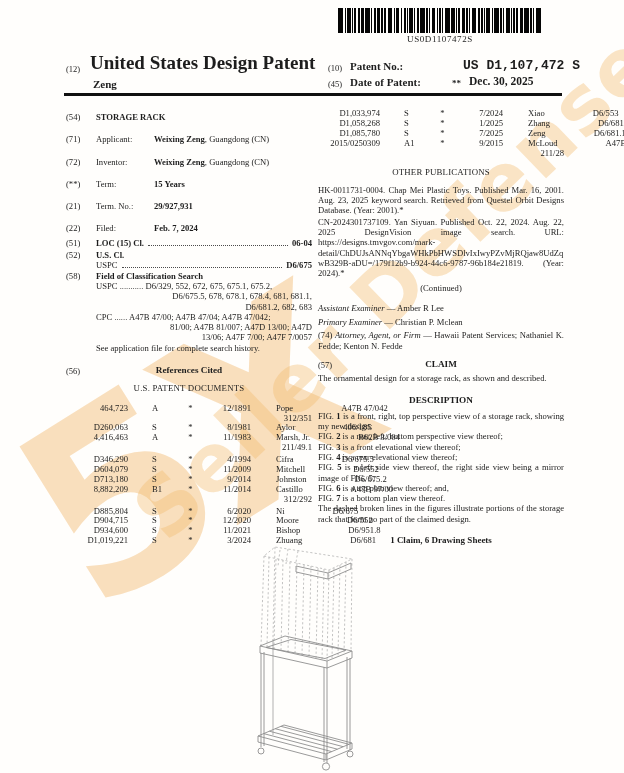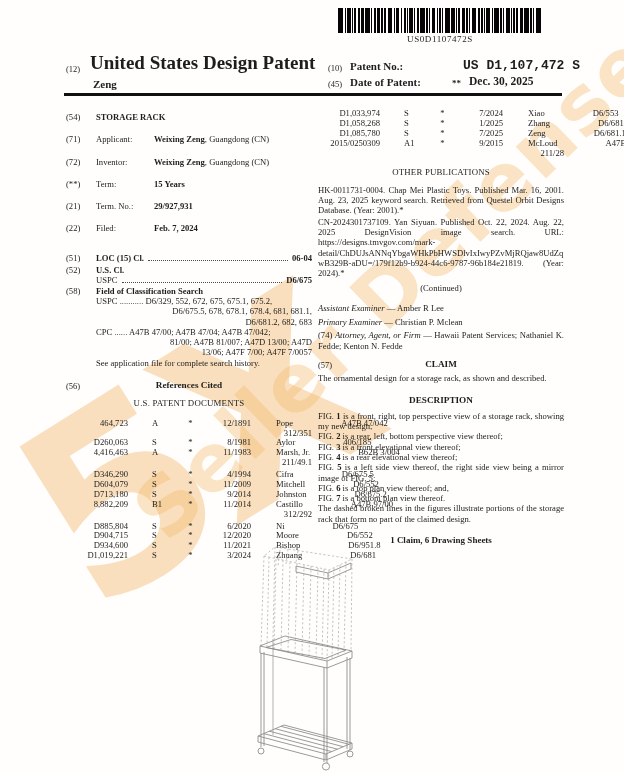--- a/index.html
+++ b/index.html
@@ -28,21 +28,21 @@
   .dt-code{position:absolute;left:328px;top:79px;}
   .dt-label{position:absolute;left:350px;top:76px;font-size:11px;font-weight:bold;}
   .dt-stars{position:absolute;left:452px;top:78px;font-size:9px;font-weight:bold;}
   .dt-value{position:absolute;left:469px;top:75px;font-size:11.5px;font-weight:bold;}
   .rule{position:absolute;left:64px;top:93px;width:498px;height:2.5px;background:#101010;}
   
   .col{position:absolute;top:108px;font-size:8.6px;line-height:10.3px;z-index:1;}
   .col-left{left:66px;width:246px;}
   .col-right{left:318px;width:246px;}
   .e{display:flex;margin-bottom:12px;}
-  .e.tight{margin-bottom:19px;}
+  .e.tight{margin-bottom:4px;}
   .e.vtight{margin-bottom:2px;}
   .e.none{margin-bottom:0;}
   .tag{width:30px;flex:none;}
   .ebody{flex:1;}
   .lab{display:inline-block;width:58px;}
   .b{font-weight:bold;}
   .i{font-style:italic;}
   .dotline{display:flex;align-items:baseline;}
   .lead{flex:1;border-bottom:1.3px dotted #4a4a4a;margin:0 4px 2px 4px;height:6px;}
   .fl-right{text-align:right;}

